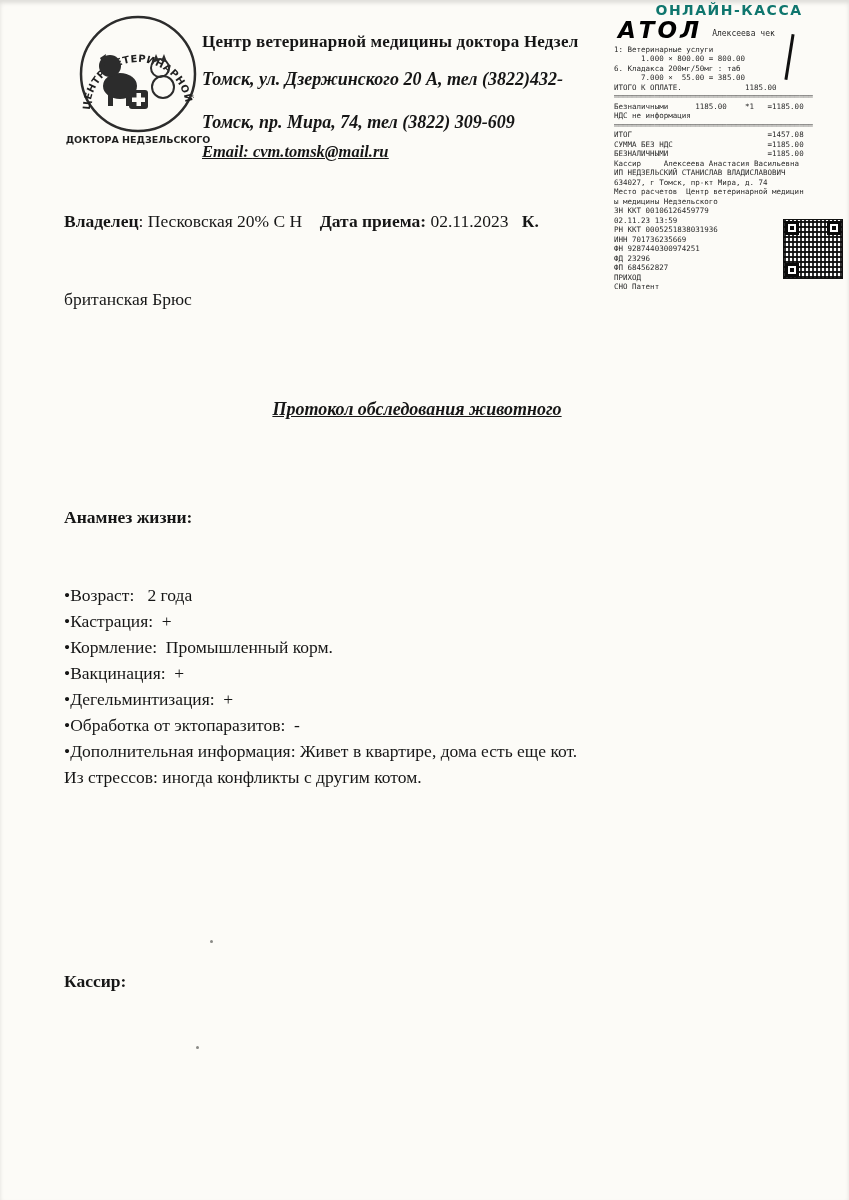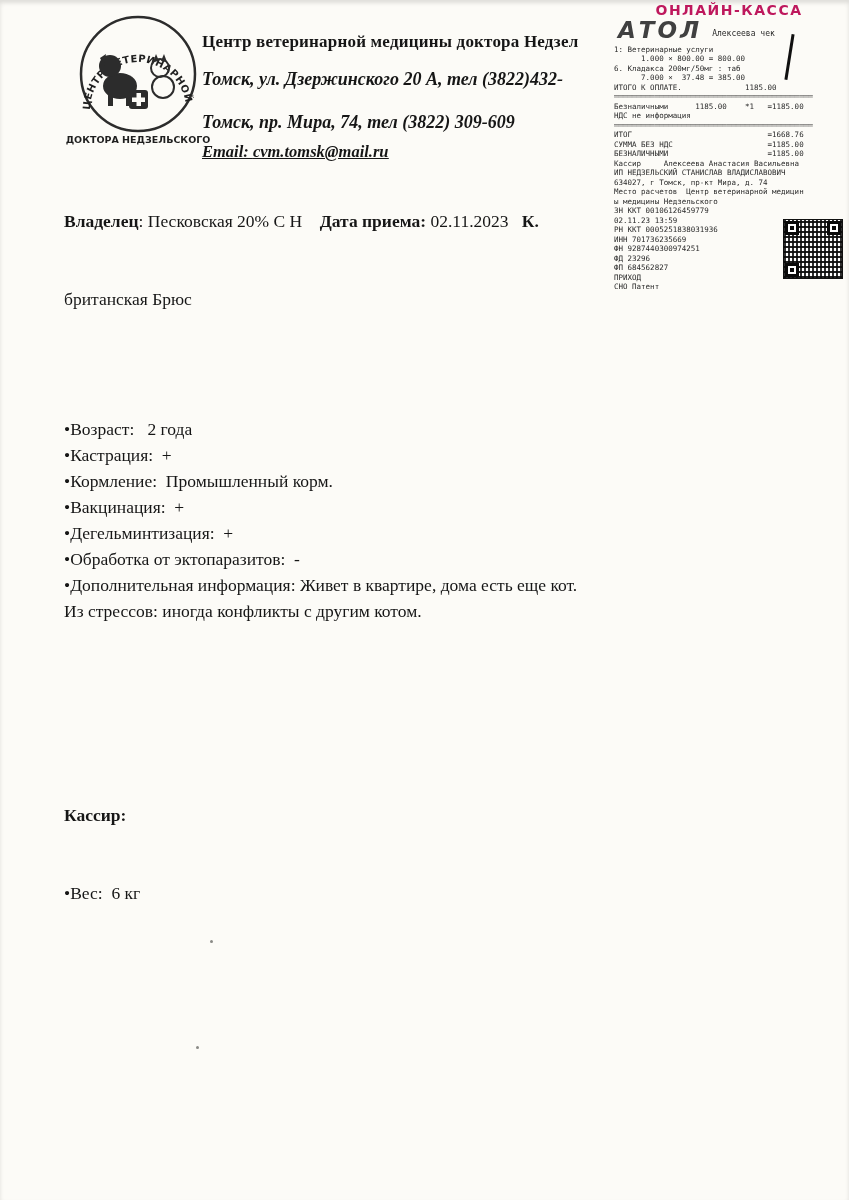--- a/index.html
+++ b/index.html
@@ -19,26 +19,26 @@
   .hdr .email-line { font-weight:bold; font-style:italic; font-size:16.5px; margin-top:4px; text-decoration:underline; }
   .hdr .email-line .mail { text-decoration:underline; }
   
   .receipt {
     position:absolute; left:614px; top:6px; width:230px;
     font-family:"DejaVu Sans Mono", monospace; font-size:7.5px; line-height:9.5px;
     color:#2a2a2a;
   }
   .receipt .rtitle {
     font-family:"DejaVu Sans", sans-serif; font-weight:bold; font-size:14px;
-    letter-spacing:1.5px; text-align:center; color:#be185d; margin-bottom:2px;
+    letter-spacing:1.5px; text-align:center; color:#0f766e; margin-bottom:2px;
   }
   .receipt .brandrow { display:flex; align-items:flex-end; gap:10px; margin:1px 0 3px 4px; }
   .receipt .atol {
     font-family:"DejaVu Sans", sans-serif; font-weight:bold; font-style:italic;
-    font-size:23px; letter-spacing:3px; color:#404040; line-height:24px;
+    font-size:23px; letter-spacing:3px; color:#000000; line-height:24px;
   }
   .receipt .subtitle { font-size:8px; padding-bottom:3px; }
   .receipt .rline { white-space:pre; overflow:hidden; }
   .pen-mark { position:absolute; left:788px; top:34px; width:3px; height:46px; background:#101010; transform:rotate(9deg); }
   
   .qr {
     position:absolute; right:2px; top:214px; width:58px; height:58px; background:#fff;
     background-image:
       repeating-linear-gradient(0deg, rgba(10,10,10,.9) 0 2px, transparent 2px 5px),
       repeating-linear-gradient(90deg, rgba(10,10,10,.85) 0 2px, transparent 2px 4px);
@@ -111,27 +111,27 @@
   <div class="receipt">
     <div class="rtitle">ОНЛАЙН-КАССА</div>
     <div class="brandrow">
       <span class="atol">АТОЛ</span>
       <span class="subtitle">Алексеева чек</span>
     </div>
     <div>
         <div class="rline">1: Ветеринарные услуги</div>
         <div class="rline">      1.000 × 800.00 = 800.00</div>
         <div class="rline">6. Кладакса 200мг/50мг : таб</div>
-        <div class="rline">      7.000 ×  37.48 = 385.00</div>
+        <div class="rline">      7.000 ×  55.00 = 385.00</div>
         <div class="rline">ИТОГО К ОПЛАТЕ.              1185.00</div>
         <div class="rline">════════════════════════════════════════════</div>
         <div class="rline">Безналичными      1185.00    *1   =1185.00</div>
         <div class="rline">НДС не информация</div>
         <div class="rline">════════════════════════════════════════════</div>
-        <div class="rline">ИТОГ                              =1668.76</div>
+        <div class="rline">ИТОГ                              =1457.08</div>
         <div class="rline">СУММА БЕЗ НДС                     =1185.00</div>
         <div class="rline">БЕЗНАЛИЧНЫМИ                      =1185.00</div>
         <div class="rline">Кассир     Алексеева Анастасия Васильевна</div>
         <div class="rline">ИП НЕДЗЕЛЬСКИЙ СТАНИСЛАВ ВЛАДИСЛАВОВИЧ</div>
         <div class="rline">634027, г Томск, пр-кт Мира, д. 74</div>
         <div class="rline">Место расчетов  Центр ветеринарной медицин</div>
         <div class="rline">ы медицины Недзельского</div>
         <div class="rline">ЗН ККТ 00106126459779</div>
         <div class="rline">02.11.23 13:59</div>
         <div class="rline">РН ККТ 0005251838031936</div>
@@ -153,27 +153,29 @@
           <span></span>
         </div>
     </div>
   </div>
   <div class="pen-mark"></div>
 
   <div class="doc">
     <div class="line"><b>Владелец</b><span>: Песковская 20% С Н    </span><b>Дата приема:</b><span> 02.11.2023   </span><b>К.</b></div>
     <div class="line">британская Брюс</div>
 
+    <div class="protocol-title">Протокол обследования животного</div>
 
+    <div class="line sect-head">Анамнез жизни:</div>
     <div><div class="line">•Возраст:   2 года</div><div class="line">•Кастрация:  +</div><div class="line">•Кормление:  Промышленный корм.</div><div class="line">•Вакцинация:  +</div><div class="line">•Дегельминтизация:  +</div><div class="line">•Обработка от эктопаразитов:  -</div><div class="line">•Дополнительная информация: Живет в квартире, дома есть еще кот.</div><div class="line">Из стрессов: иногда конфликты с другим котом.</div></div>
 
     <div class="gap-m"></div>
 
     <div class="line sect-head">Кассир:</div>
-    <div><div class="line">•Вес:  6 кг</div></div>
+    <div></div>
 
     <div class="gap-m"></div>
 
     
     
 
     
     
 
     

